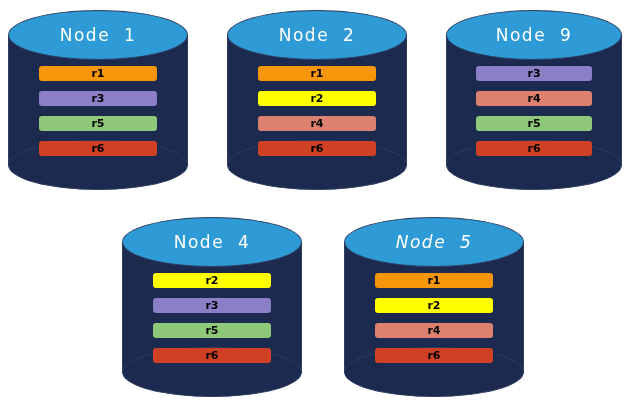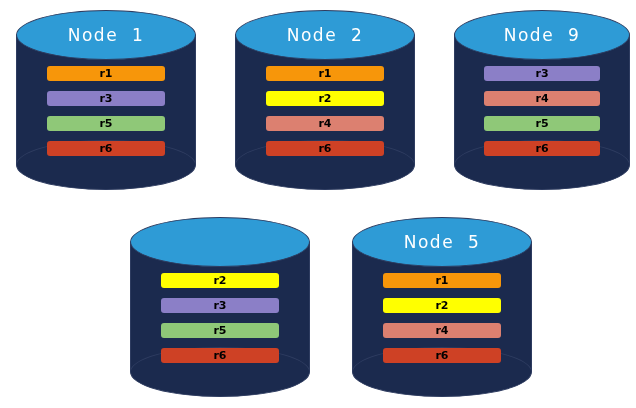--- a/index.html
+++ b/index.html
@@ -10,21 +10,21 @@
   body {
     width: 636px;
     height: 408px;
     position: relative;
     overflow: hidden;
     font-family: "DejaVu Sans", sans-serif;
   }
 
   #canvas {
     position: absolute;
-    left: 8px;
+    left: 0;
     top: 0;
     width: 612px;
     height: 408px;
   }
 
   .node {
     position: absolute;
   }
 
   
@@ -160,40 +160,41 @@
         </div>
         <div class="bar" style="background: rgb(206, 65, 37); color: rgb(0, 0, 0);">
           <span>r6</span>
         </div>
       </div>
     </div>
     <div class="node" style="left: 122px; top: 217px; width: 180px; height: 180px;">
       <div class="cyl-body" style="height: 130px; background: rgb(27, 42, 78);"></div>
       <div class="cyl-bottom" style="top: 130px; background: rgb(27, 42, 78);"></div>
       <div class="cyl-top" style="background: rgb(46, 155, 214);"></div>
+      <div class="node-label" style="color: rgb(255, 255, 255);">Node  4</div>
       <div class="bars" style="top: 56px;">
         <div class="bar" style="background: rgb(255, 255, 0); color: rgb(0, 0, 0);">
           <span>r2</span>
         </div>
         <div class="bar" style="background: rgb(139, 127, 199); color: rgb(0, 0, 0);">
           <span>r3</span>
         </div>
         <div class="bar" style="background: rgb(143, 200, 120); color: rgb(0, 0, 0);">
           <span>r5</span>
         </div>
         <div class="bar" style="background: rgb(206, 65, 37); color: rgb(0, 0, 0);">
           <span>r6</span>
         </div>
       </div>
     </div>
     <div class="node" style="left: 344px; top: 217px; width: 180px; height: 180px;">
       <div class="cyl-body" style="height: 130px; background: rgb(27, 42, 78);"></div>
       <div class="cyl-bottom" style="top: 130px; background: rgb(27, 42, 78);"></div>
       <div class="cyl-top" style="background: rgb(46, 155, 214);"></div>
-      <div class="node-label" style="color: rgb(255, 255, 255);">Node  5</div>
+      <div class="node-label" style="color: rgb(255, 255, 255); font-style: italic;">Node  5</div>
       <div class="bars" style="top: 56px;">
         <div class="bar" style="background: rgb(247, 150, 10); color: rgb(0, 0, 0);">
           <span>r1</span>
         </div>
         <div class="bar" style="background: rgb(255, 255, 0); color: rgb(0, 0, 0);">
           <span>r2</span>
         </div>
         <div class="bar" style="background: rgb(220, 128, 112); color: rgb(0, 0, 0);">
           <span>r4</span>
         </div>

